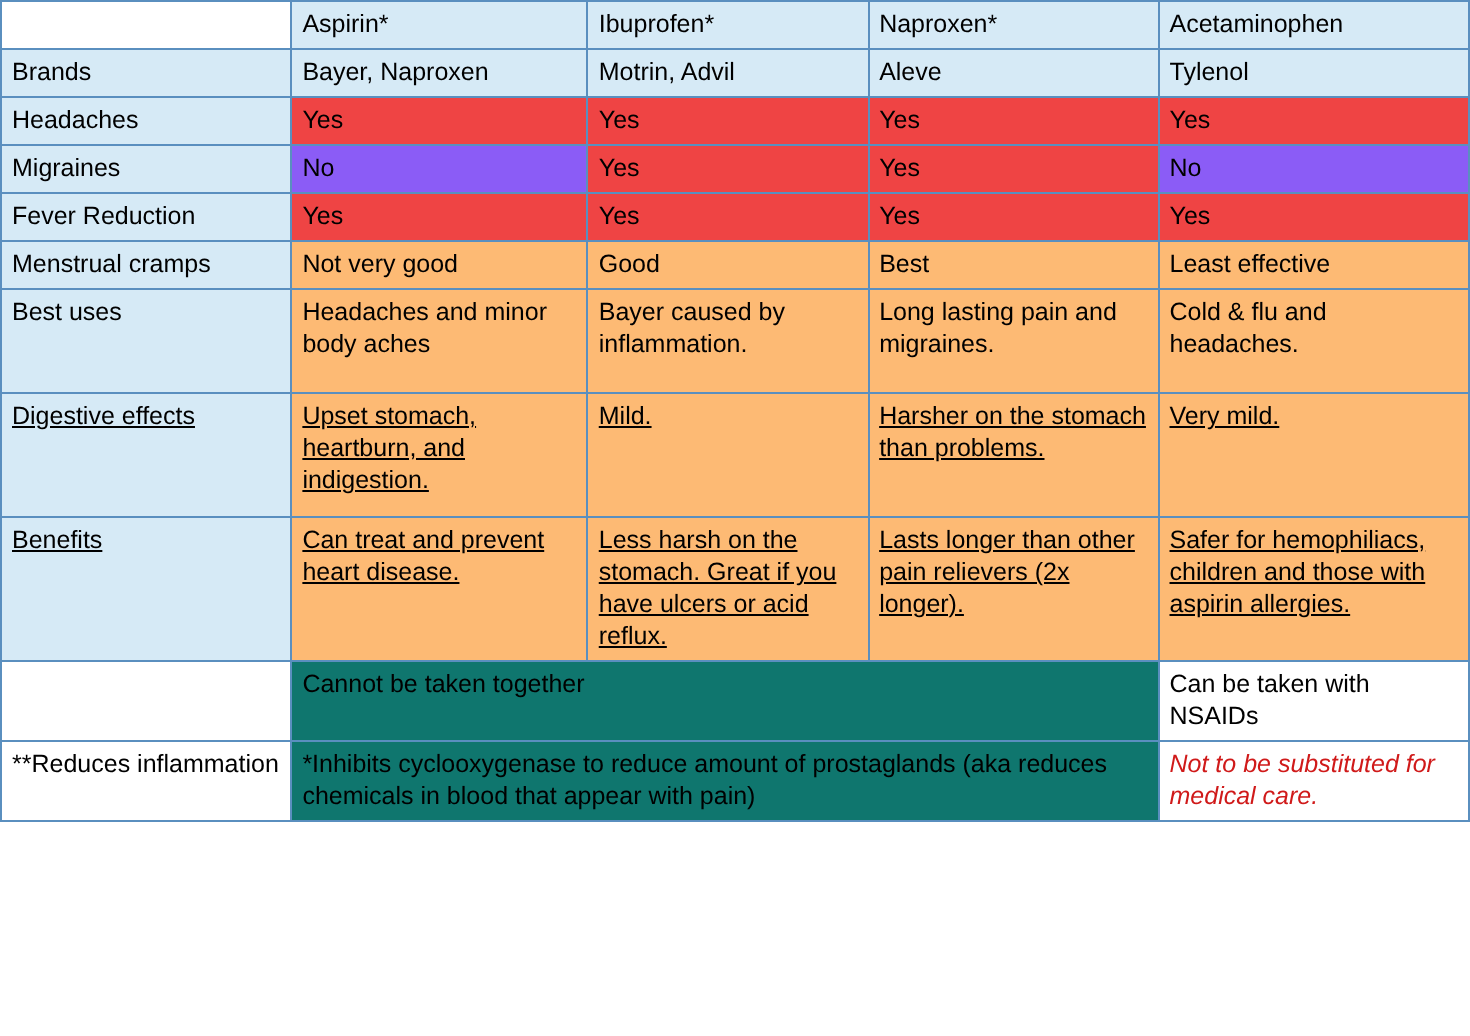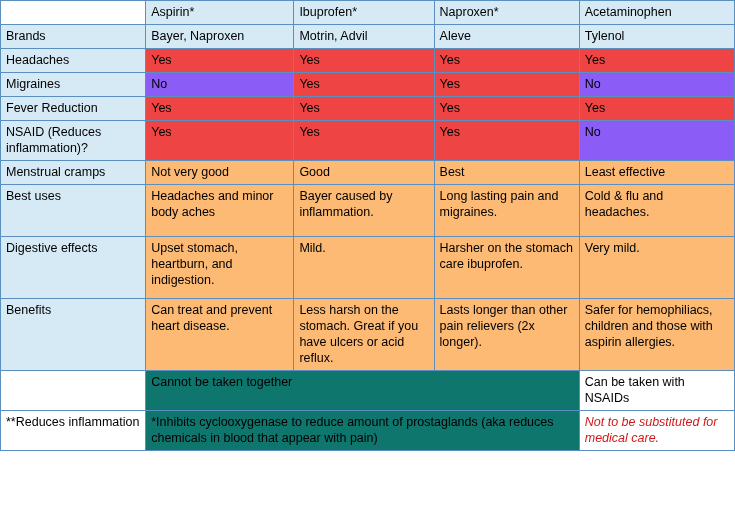--- a/index.html
+++ b/index.html
@@ -43,21 +43,21 @@
     background: #d6eaf6;
     font-weight: bold;
   }
   .cell-blue { background: #d6eaf6; }
   .cell-green { background: #ef4444; }
   .cell-pink { background: #8b5cf6; }
   .cell-yellow { background: #fdba74; }
   .cell-white { background: #ffffff; }
 
   .tall { height: 52px; }
-  .tall2 { height: 62px; }
+  .tall2 { height: 62px; text-decoration: underline; }
 
   .merged-note {
     text-align: center;
     background: #0f766e;
   }
   .footnote-red {
     color: #d01a1a;
     font-style: italic;
   }
   .footnote-left {
@@ -111,27 +111,20 @@
     </tr>
 
     <tr>
       <td class="rowlabel">Fever Reduction</td>
       <td class="cell-green">Yes</td>
       <td class="cell-green">Yes</td>
       <td class="cell-green">Yes</td>
       <td class="cell-green">Yes</td>
     </tr>
 
-    <tr>
-      <td class="rowlabel">NSAID (Reduces inflammation)?</td>
-      <td class="cell-green">Yes</td>
-      <td class="cell-green">Yes</td>
-      <td class="cell-green">Yes</td>
-      <td class="cell-pink">No</td>
-    </tr>
 
     <tr>
       <td class="rowlabel">Menstrual cramps</td>
       <td class="cell-yellow">Not very good</td>
       <td class="cell-yellow">Good</td>
       <td class="cell-yellow">Best</td>
       <td class="cell-yellow">Least effective</td>
     </tr>
 
     <tr class="tall">
@@ -139,21 +132,21 @@
       <td class="cell-yellow">Headaches and minor body aches</td>
       <td class="cell-yellow">Bayer caused by inflammation.</td>
       <td class="cell-yellow">Long lasting pain and migraines.</td>
       <td class="cell-yellow">Cold &amp; flu and headaches.</td>
     </tr>
 
     <tr class="tall2">
       <td class="rowlabel">Digestive effects</td>
       <td class="cell-yellow">Upset stomach, heartburn, and indigestion.</td>
       <td class="cell-yellow">Mild.</td>
-      <td class="cell-yellow">Harsher on the stomach care ibuprofen.</td>
+      <td class="cell-yellow">Harsher on the stomach than problems.</td>
       <td class="cell-yellow">Very mild.</td>
     </tr>
 
 
 
     <tr class="tall2">
       <td class="rowlabel">Benefits</td>
       <td class="cell-yellow">Can treat and prevent heart disease.</td>
       <td class="cell-yellow">Less harsh on the stomach. Great if you have ulcers or acid reflux.</td>
       <td class="cell-yellow">Lasts longer than other pain relievers (2x longer).</td>

